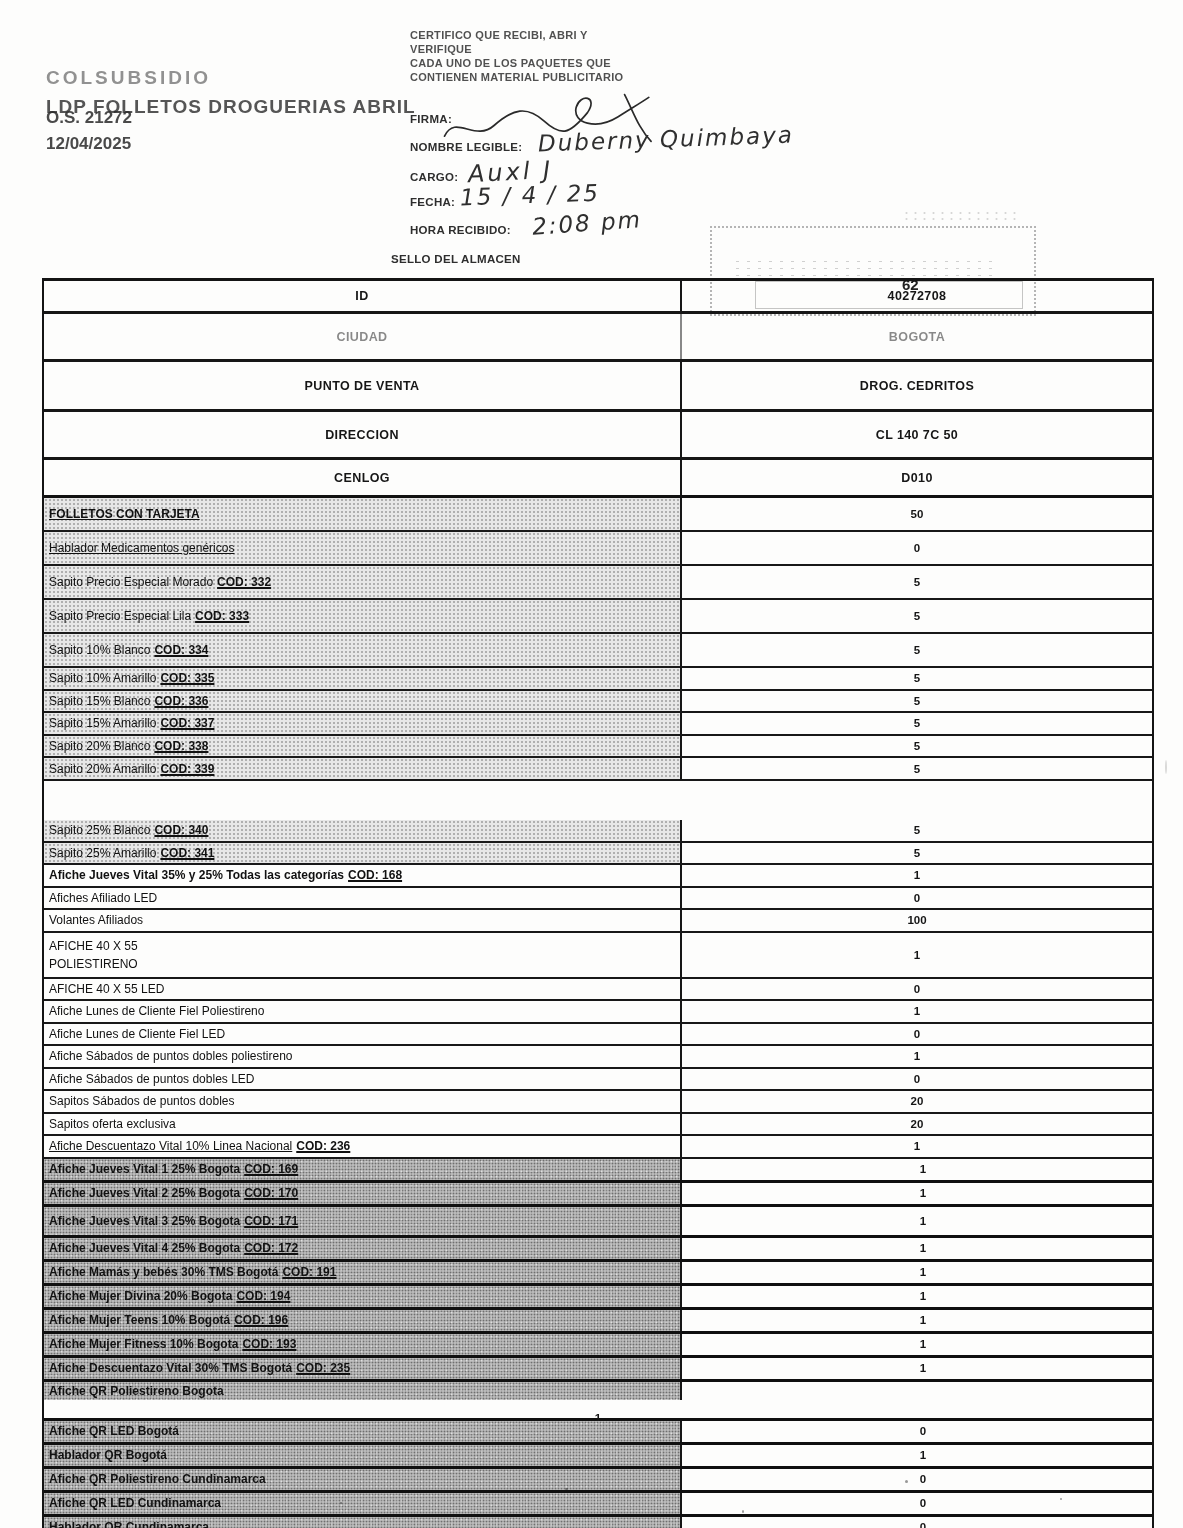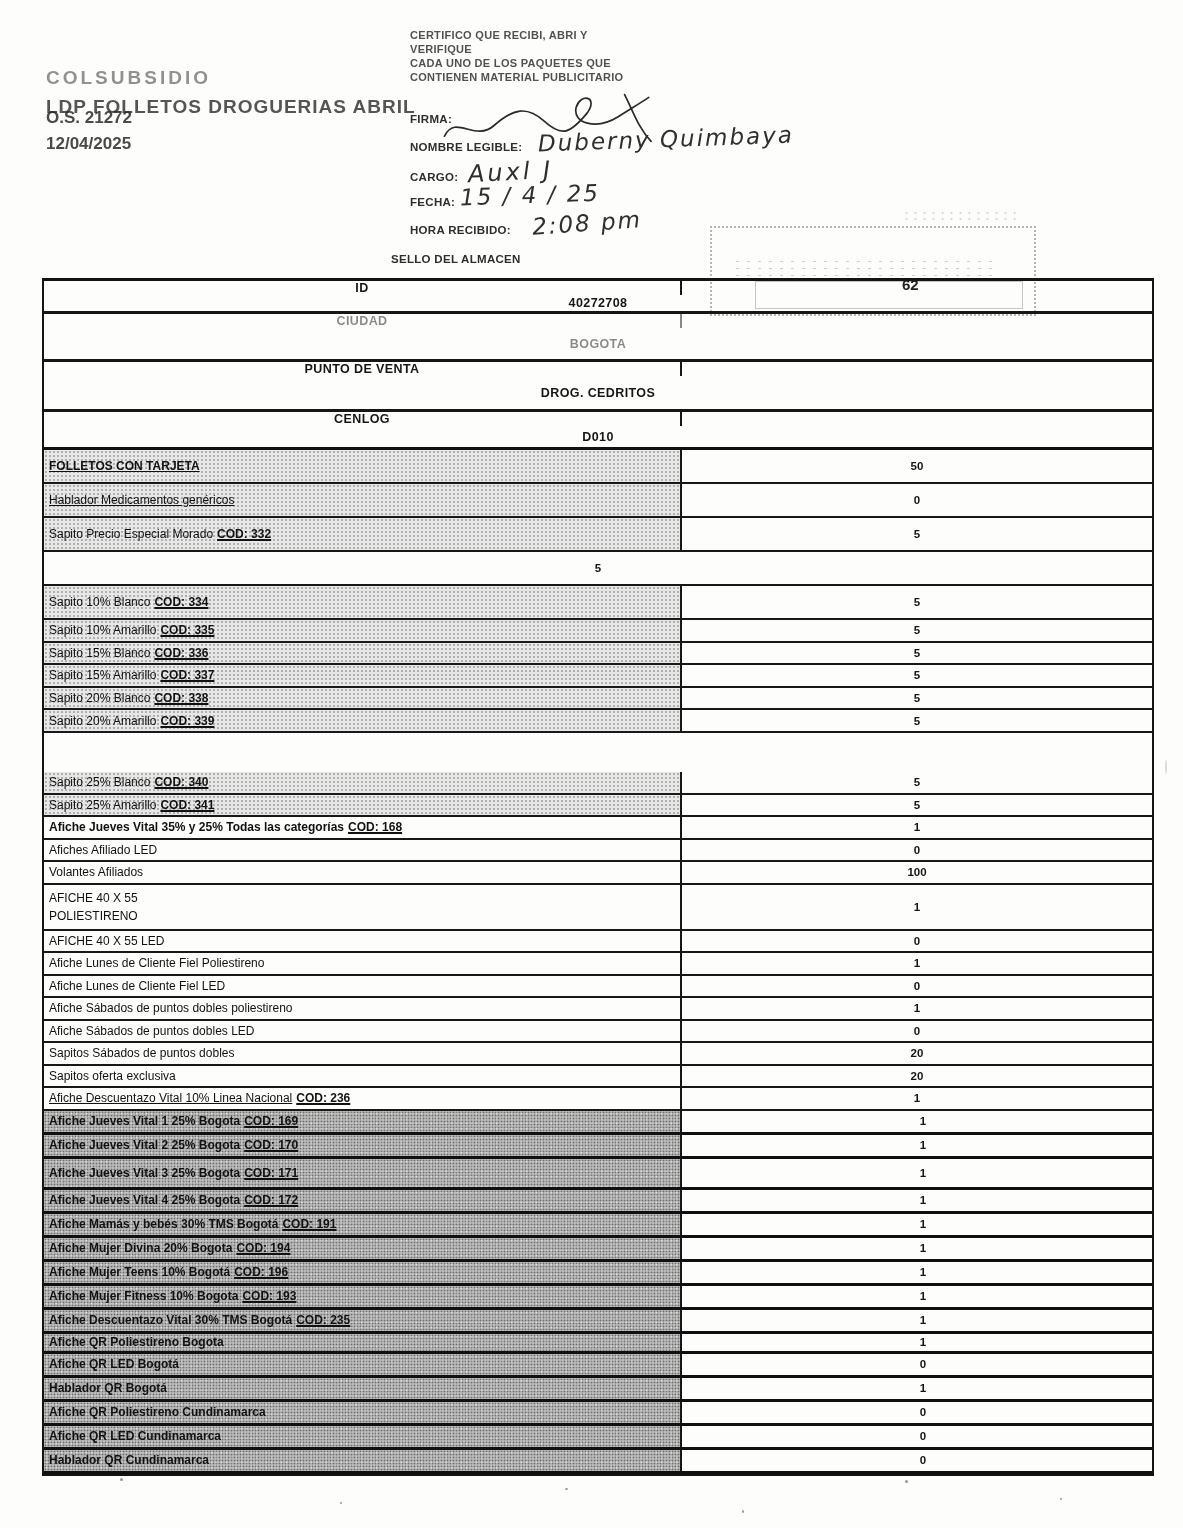--- a/index.html
+++ b/index.html
@@ -32,21 +32,21 @@
     background-image:radial-gradient(rgba(0,0,0,.35) 1px, transparent 1.4px);
     background-size:11px 7px;opacity:.5;filter:blur(.4px);}
   .stamp-noise2{position:absolute;left:190px;top:-18px;width:120px;height:14px;
     background-image:radial-gradient(rgba(0,0,0,.3) 1px, transparent 1.4px);
     background-size:9px 6px;opacity:.5;filter:blur(.5px);}
   .id-ghost-box{position:absolute;left:755px;top:281px;width:266px;height:26px;
     border:1px solid rgba(0,0,0,.22);}
   
   .tables{position:absolute;left:42px;top:278px;width:1108px;
           border:2px solid #141414;border-top-width:3px;}
-  .info-row{display:flex;align-items:stretch;border-bottom:3px solid #161616;flex-direction:column;}
+  .info-row{display:flex;align-items:stretch;border-bottom:3px solid #161616;}
   .info-row:last-child{border-bottom:3px solid #111;}
   .info-label{width:638px;box-sizing:border-box;border-right:2px solid #161616;
     display:flex;align-items:center;justify-content:center;
     font-size:12.5px;font-weight:700;letter-spacing:.4px;}
   .info-value{flex:1;display:flex;align-items:center;justify-content:center;
     font-size:12.5px;font-weight:700;letter-spacing:.4px;}
   .faded{opacity:.5;filter:blur(.3px);}
   .item-row{display:flex;align-items:stretch;box-sizing:border-box;border-bottom:2px solid #181818;}
   .item-row.dark{border-bottom:3px solid #101010;gap:12px;}
   .item-label{width:638px;box-sizing:border-box;border-right:2px solid #161616;
@@ -119,39 +119,44 @@
           <div class="info-value">40272708</div>
         </div>
         <div class="info-row" style="height: 45px;">
           <div class="info-label faded">CIUDAD</div>
           <div class="info-value faded">BOGOTA</div>
         </div>
         <div class="info-row" style="height: 47px;">
           <div class="info-label">PUNTO DE VENTA</div>
           <div class="info-value">DROG. CEDRITOS</div>
         </div>
+        <div class="info-row" style="height: 45px;">
+          <div class="info-label">DIRECCION</div>
+          <div class="info-value">CL 140 7C 50</div>
+        </div>
         <div class="info-row" style="height: 35px;">
           <div class="info-label">CENLOG</div>
           <div class="info-value">D010</div>
         </div>
       </div>
     <div>
         <div class="item-row shade-light ul-full bold-lbl" style="height: 34px;">
           <div class="item-label"><span class="lbl-txt">FOLLETOS CON TARJETA</span></div>
           <div class="item-value">50</div>
         </div>
         <div class="item-row shade-light ul-full" style="height: 34px;">
           <div class="item-label"><span class="lbl-txt">Hablador Medicamentos genéricos</span></div>
           <div class="item-value">0</div>
         </div>
         <div class="item-row shade-light" style="height: 34px;">
           <div class="item-label"><span class="lbl-txt">Sapito Precio Especial Morado</span><span class="code">COD: 332</span></div>
           <div class="item-value">5</div>
         </div>
         <div class="item-row shade-light" style="height: 34px;">
+          <div class="item-label"><span class="lbl-txt">Sapito Precio Especial Lila</span><span class="code">COD: 333</span></div>
           <div class="item-value">5</div>
         </div>
         <div class="item-row shade-light" style="height: 34px;">
           <div class="item-label"><span class="lbl-txt">Sapito 10% Blanco</span><span class="code">COD: 334</span></div>
           <div class="item-value">5</div>
         </div>
         <div class="item-row shade-light" style="height: 22.6px;">
           <div class="item-label"><span class="lbl-txt">Sapito 10% Amarillo</span><span class="code">COD: 335</span></div>
           <div class="item-value">5</div>
         </div>
@@ -257,21 +262,21 @@
           <div class="item-value">1</div>
         </div>
         <div class="item-row shade-dark dark" style="height: 24px; border-bottom-width: 3px;">
           <div class="item-label"><span class="lbl-txt">Afiche Mujer Fitness 10% Bogota</span><span class="code">COD: 193</span></div>
           <div class="item-value">1</div>
         </div>
         <div class="item-row shade-dark dark" style="height: 24px; border-bottom-width: 3px;">
           <div class="item-label"><span class="lbl-txt">Afiche Descuentazo Vital 30% TMS Bogotá</span><span class="code">COD: 235</span></div>
           <div class="item-value">1</div>
         </div>
-        <div class="item-row shade-dark dark" style="height: 20px; border-bottom-width: 3px;">
+        <div class="item-row shade-dark dark" style="height: 39px; border-bottom-width: 3px; flex-direction: column;">
           <div class="item-label"><span class="lbl-txt">Afiche QR Poliestireno Bogota</span></div>
           <div class="item-value">1</div>
         </div>
         <div class="item-row shade-dark dark" style="height: 24px; border-bottom-width: 3px;">
           <div class="item-label"><span class="lbl-txt">Afiche QR LED Bogotá</span></div>
           <div class="item-value">0</div>
         </div>
         <div class="item-row shade-dark dark" style="height: 24px; border-bottom-width: 3px;">
           <div class="item-label"><span class="lbl-txt">Hablador QR Bogotá</span></div>
           <div class="item-value">1</div>

